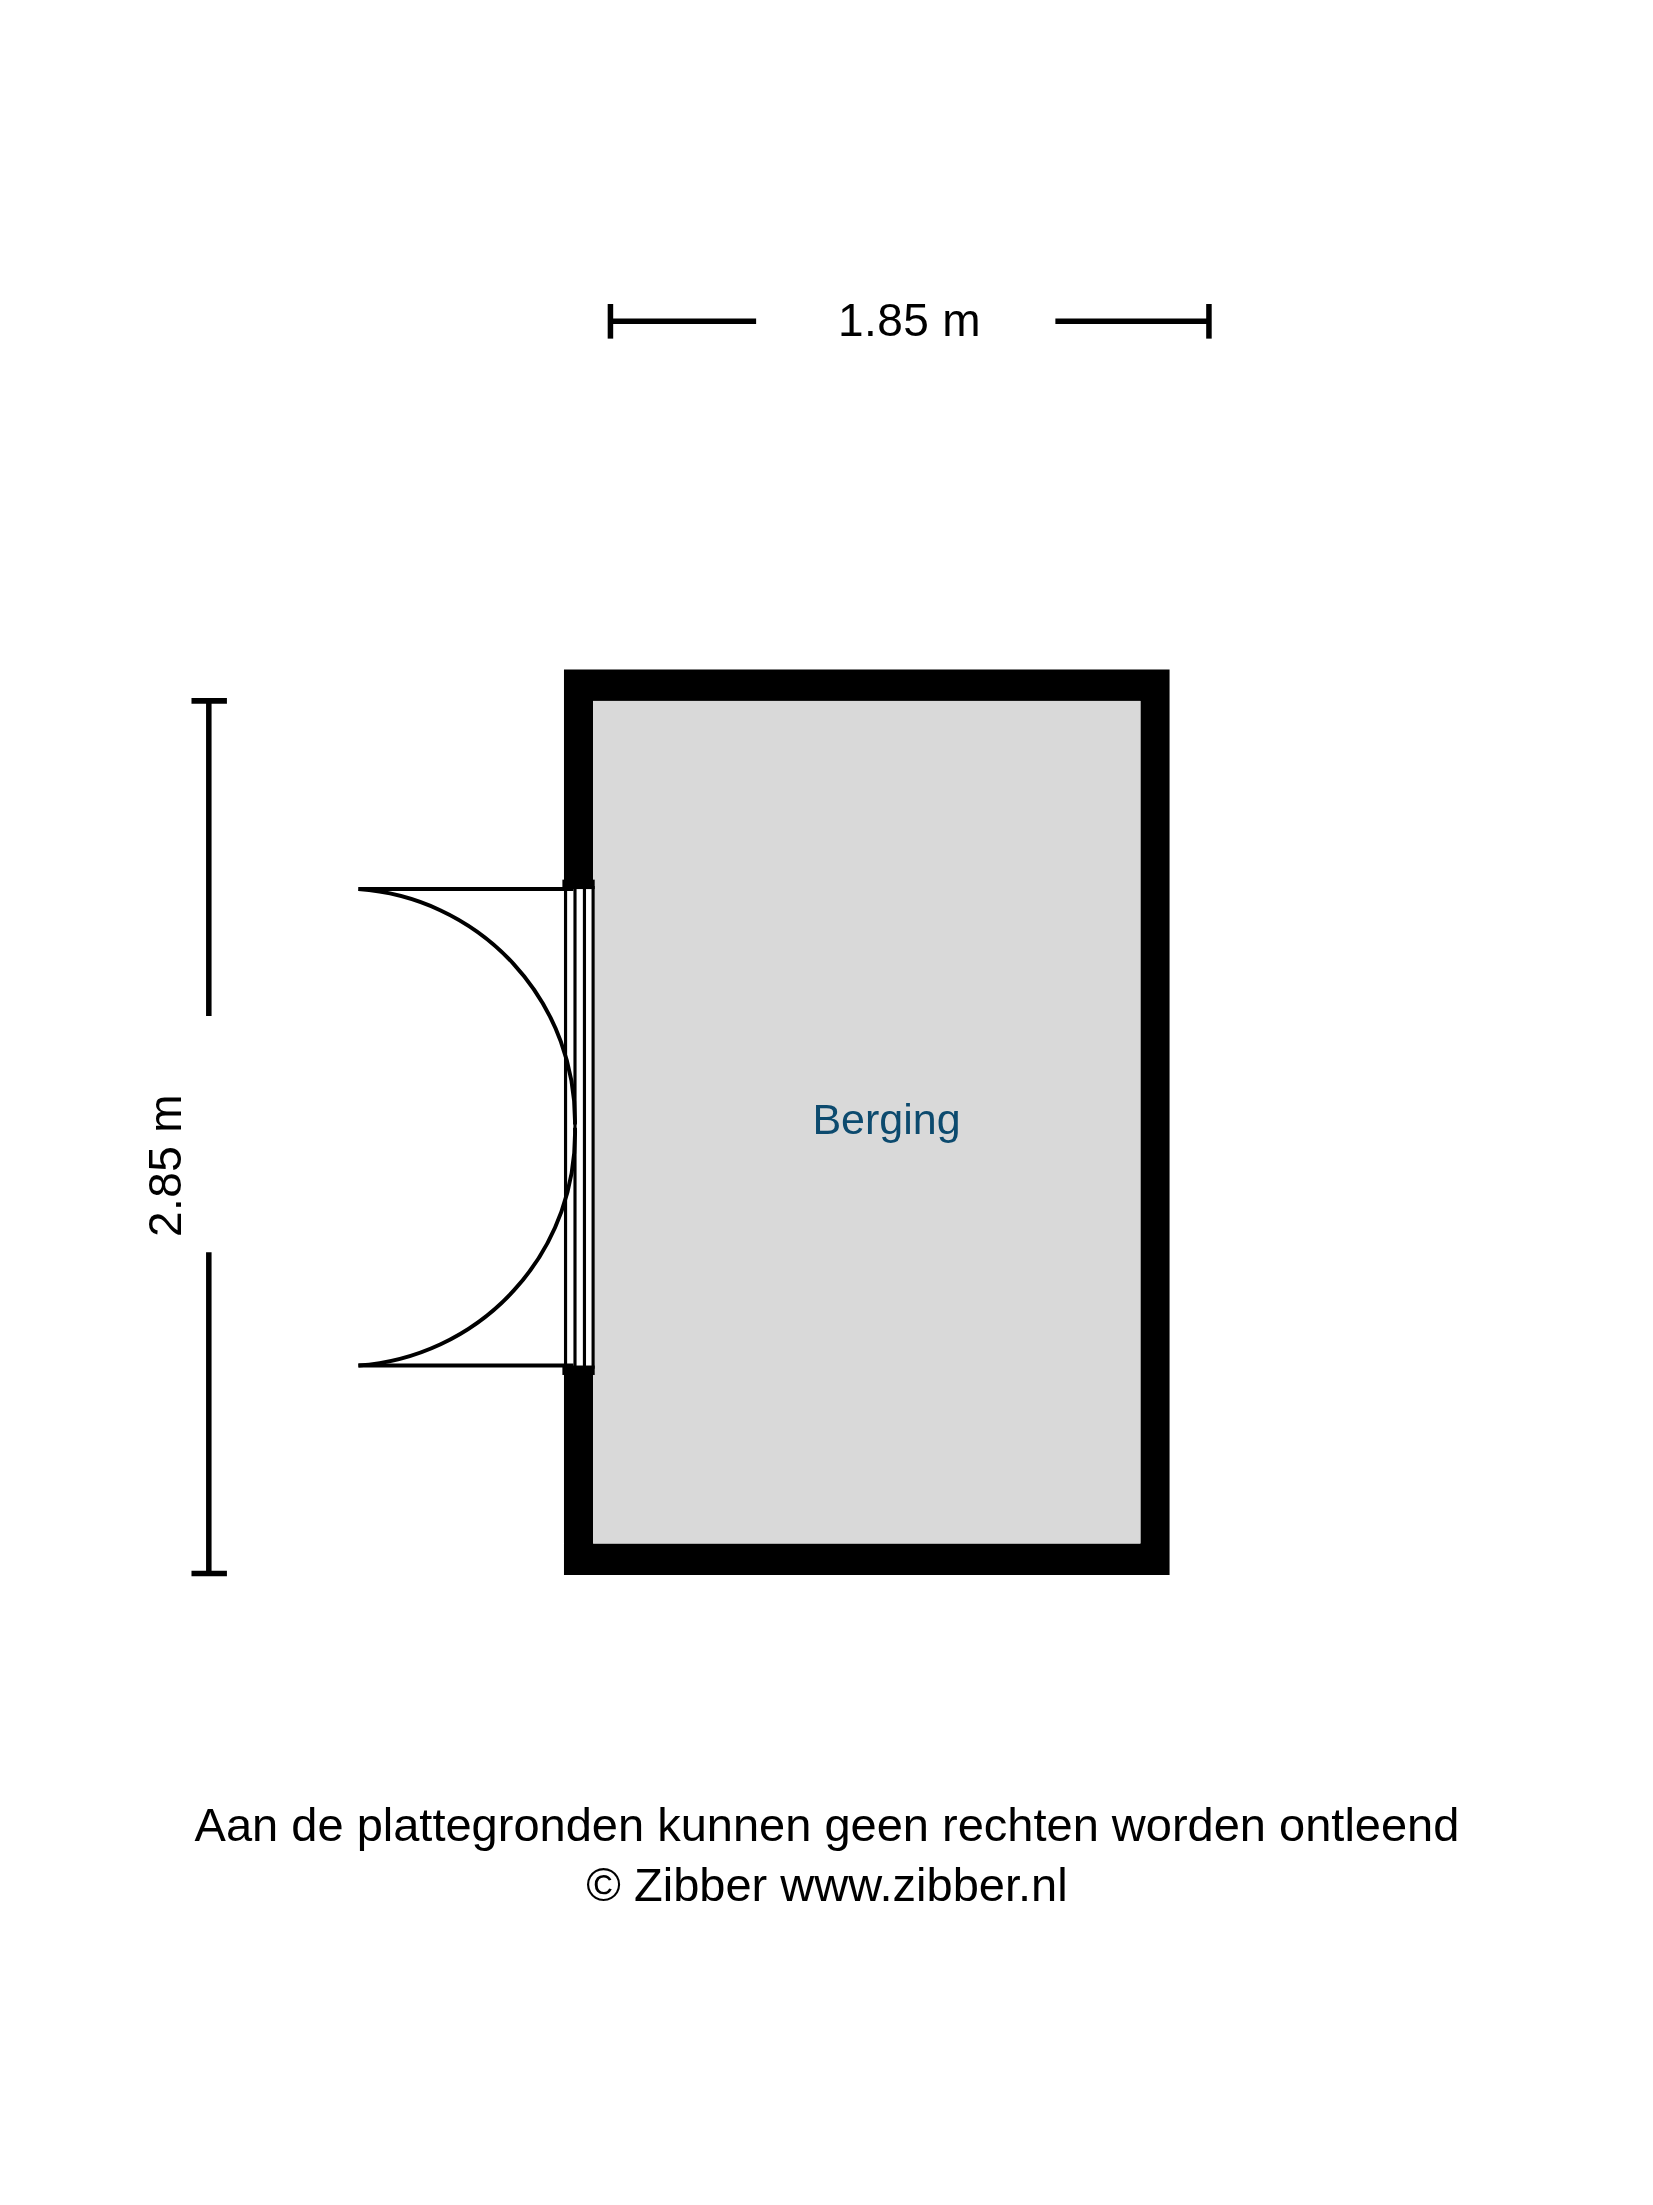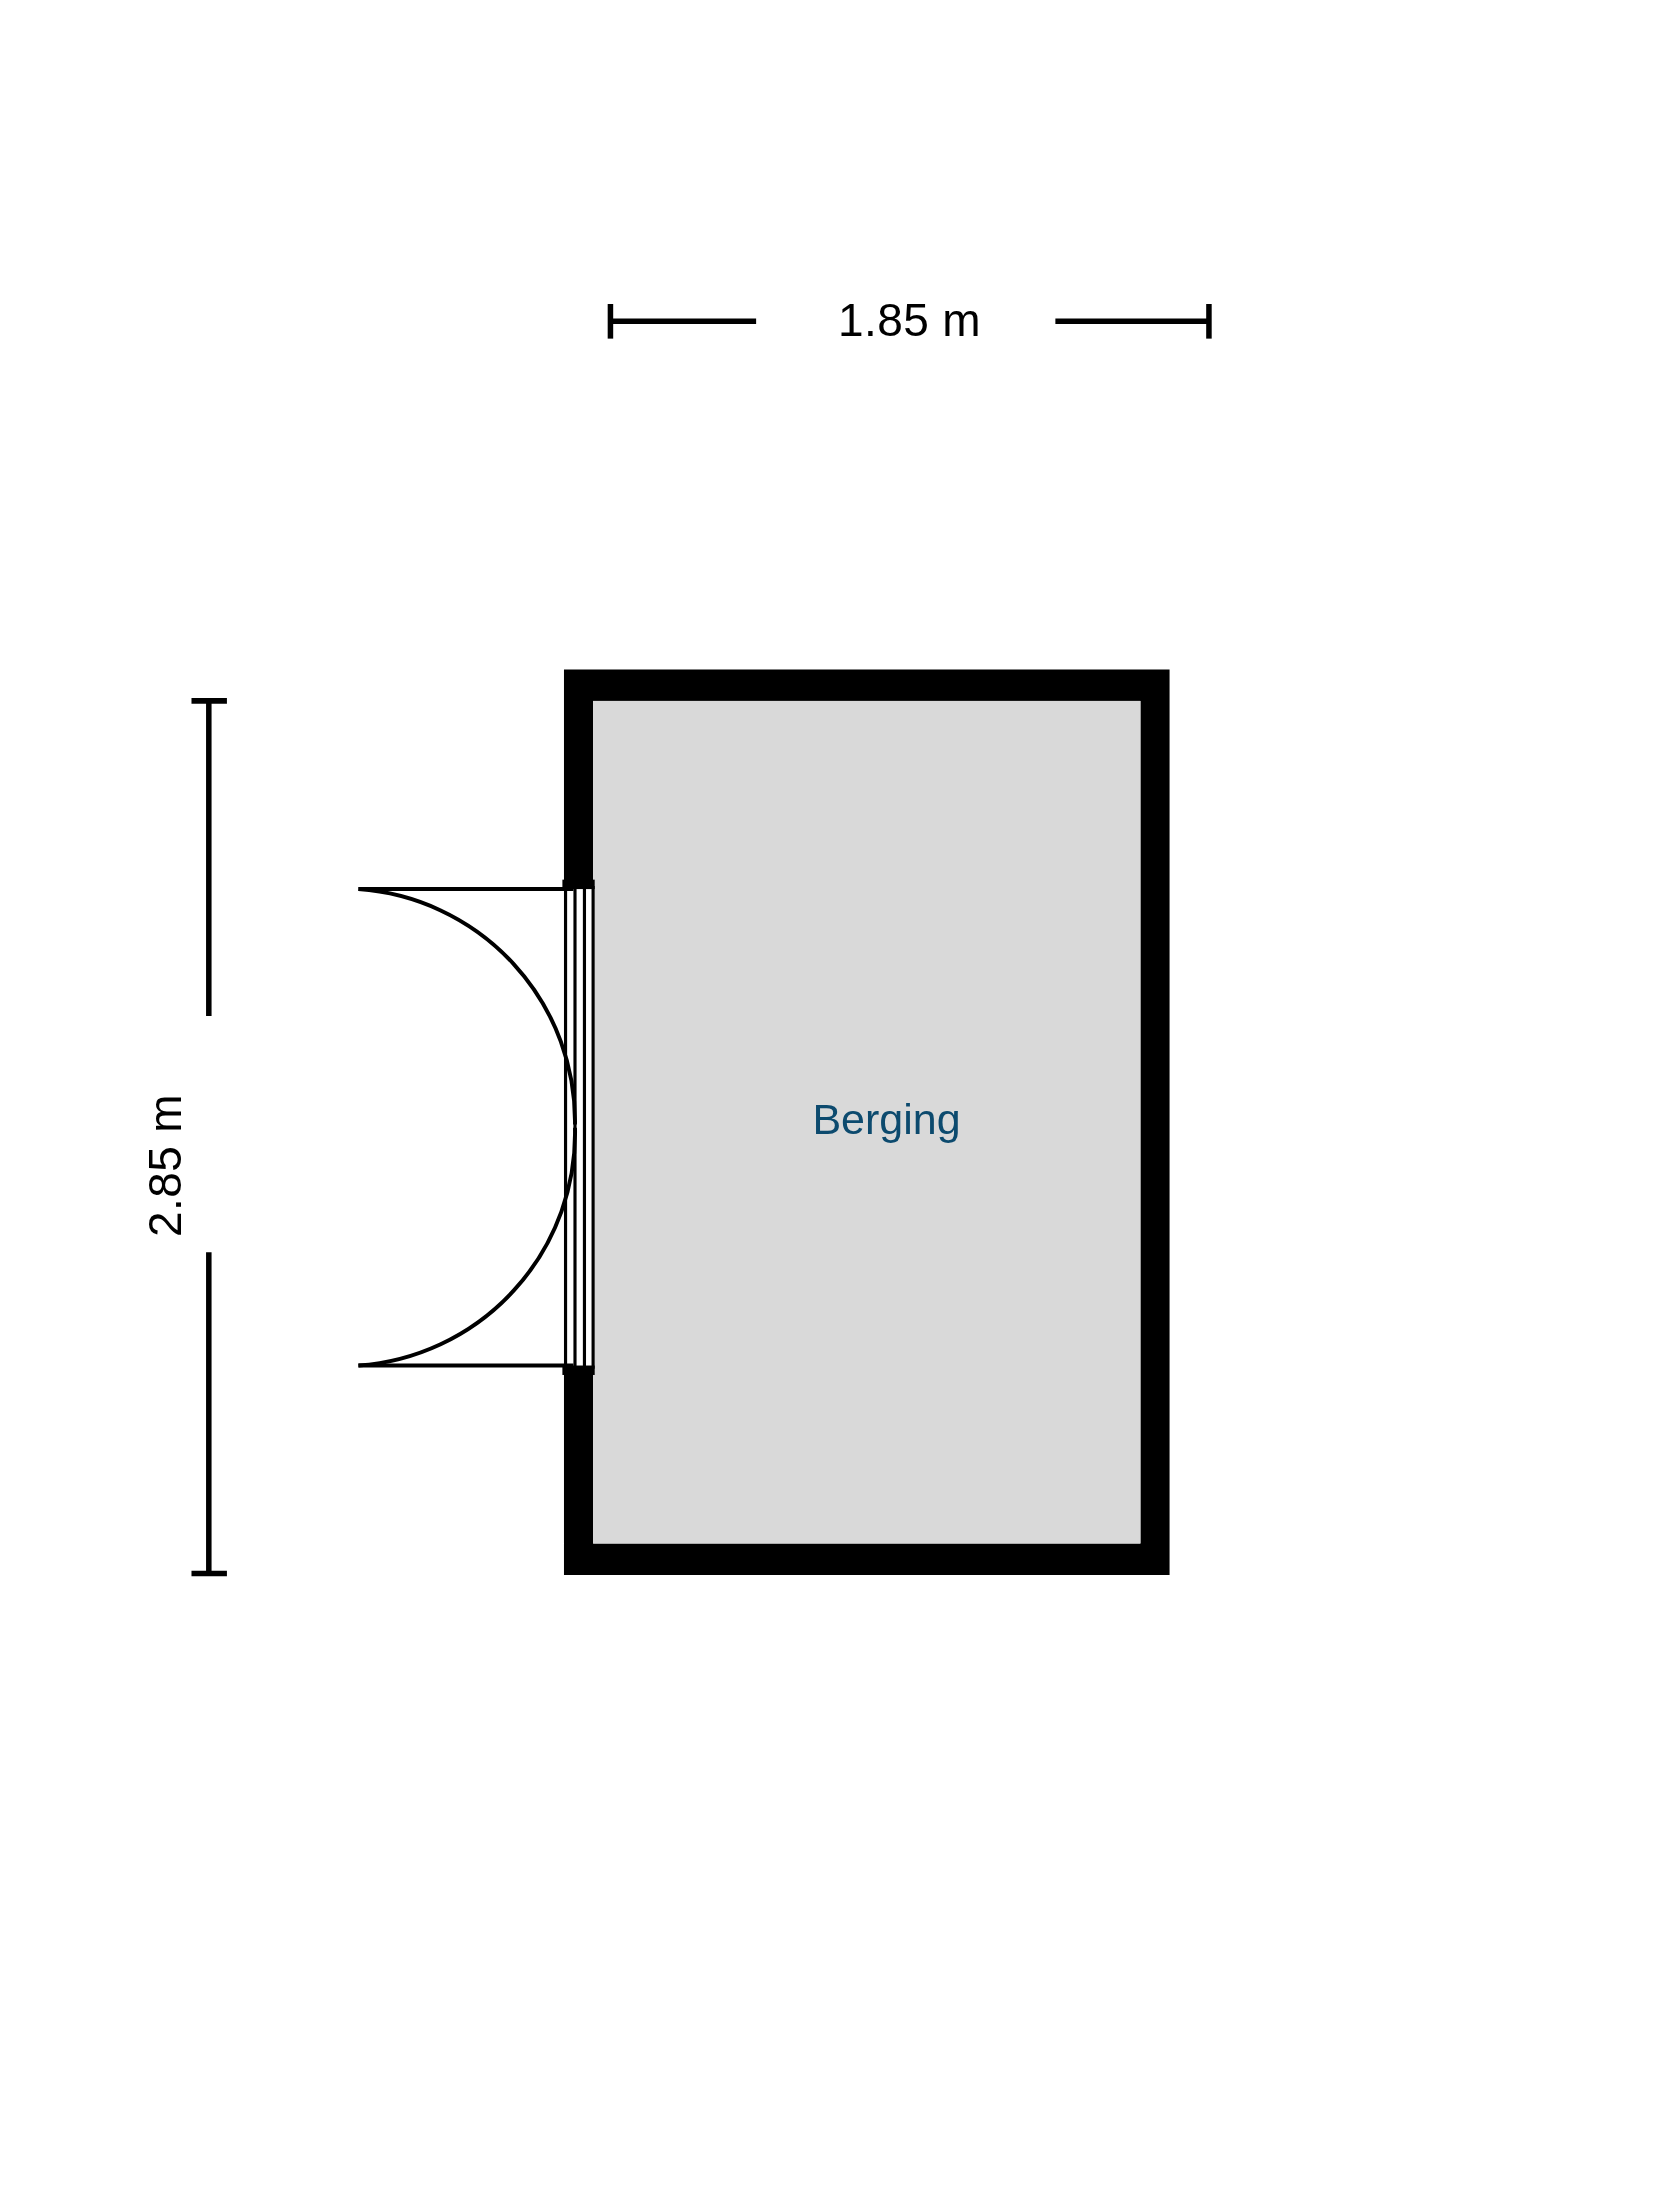--- a/index.html
+++ b/index.html
@@ -164,15 +164,19 @@
     </g>
 
   </svg>
 
   <div class="dim-label" id="dim-top-label">1.85 m</div>
 
   <div class="dim-label" id="dim-left-label">2.85 m</div>
 
   <div id="room-label">Berging</div>
 
+  <div id="footer">
+    <div class="footer-line" id="footer-disclaimer">Aan de plattegronden kunnen geen rechten worden ontleend</div>
+    <div class="footer-line" id="footer-copyright">© Zibber www.zibber.nl</div>
+  </div>
 
 </div>
 
 
 </body></html>

